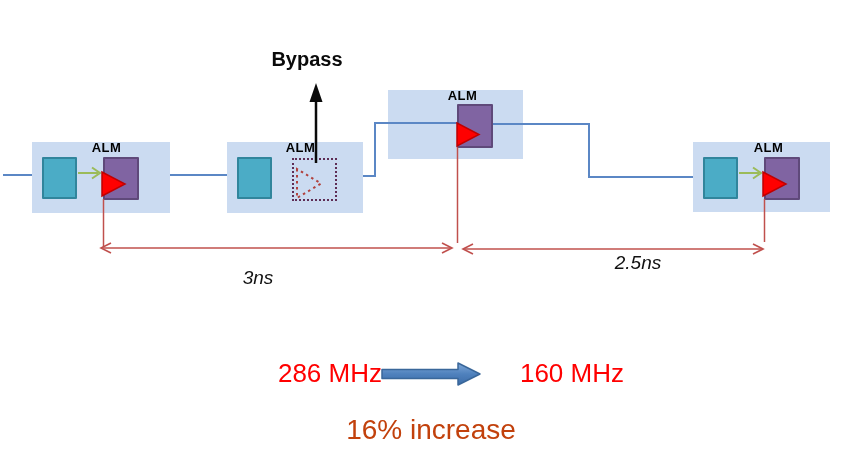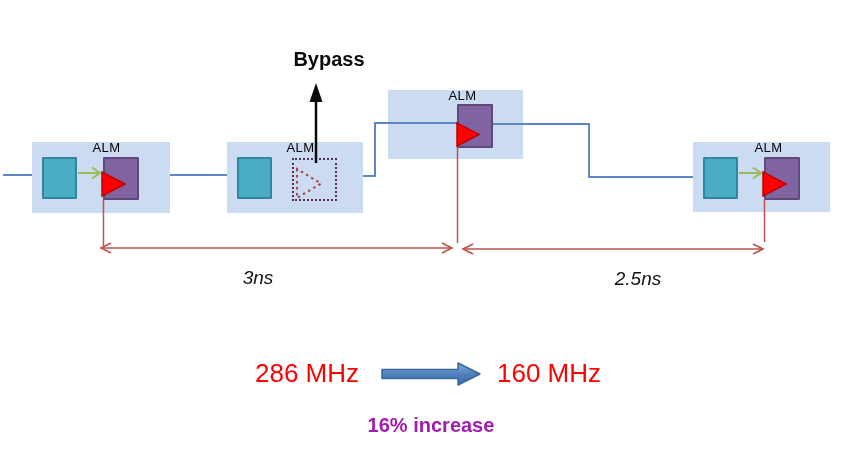--- a/index.html
+++ b/index.html
@@ -4,51 +4,51 @@
 <style>
   html,body{margin:0;padding:0;background:#ffffff;}
   .stage{
     position:relative;width:857px;height:473px;background:#ffffff;overflow:hidden;
     font-family:"Liberation Sans", sans-serif;
   }
   .alm-box{
     position:absolute;background:#CBDBF1;
   }
   .alm-label{
-    position:absolute;font-size:13px;font-weight:400;color:#000;
+    position:absolute;font-size:13px;font-weight:700;color:#000;
     text-align:center;line-height:15px;letter-spacing:0.5px;
   }
   .lut-rect{
     position:absolute;width:31px;height:38px;
     background:#4BACC6;border:2px solid #31859C;border-radius:1px;
   }
   .reg-rect{
     position:absolute;width:32px;height:39px;
     background:#8064A2;border:2px solid #5F497A;border-radius:1px;
   }
   .reg-dotted{
     position:absolute;width:41px;height:39px;
     border:2px dotted #5E2D55;background:transparent;
   }
   .wire-layer{position:absolute;left:0;top:0;z-index:5;pointer-events:none;}
   .bypass-label{
-    position:absolute;left:279px;top:48px;width:100px;text-align:center;
+    position:absolute;left:257px;top:48px;width:100px;text-align:center;
     font-size:20px;font-weight:600;color:#0a0a0a;
   }
   .delay-label{
     position:absolute;width:100px;text-align:center;
     font-size:19px;color:#111;font-style:italic;
   }
   .freq-label{
-    position:absolute;width:150px;text-align:center;
+    position:absolute;width:150px;text-align:right;
     font-size:26px;color:#FF0000;
   }
   .increase-label{
     position:absolute;left:331px;top:414px;width:200px;text-align:center;
-    font-size:20px;font-weight:700;color:#a21caf;
+    font-size:28px;font-weight:400;color:#c2410c;
   }
 </style>
 </head>
 <body>
 
 <div class="stage">
 
   <div class="alm-box" style="left:32px;top:142px;width:138px;height:71px"></div>
   <div class="alm-label" style="left:84px;top:140px;width:45px">ALM</div>
   <div class="lut-rect" style="left:42px;top:157px"></div>
@@ -63,21 +63,21 @@
   <div class="alm-label" style="left:440px;top:88px;width:45px">ALM</div>
   <div class="reg-rect" style="left:457px;top:104px;height:40px"></div>
 
   <div class="alm-box" style="left:693px;top:142px;width:137px;height:70px"></div>
   <div class="alm-label" style="left:746px;top:140px;width:45px">ALM</div>
   <div class="lut-rect" style="left:703px;top:157px"></div>
   <div class="reg-rect" style="left:764px;top:157px"></div>
 
   <div class="bypass-label">Bypass</div>
   <div class="delay-label" style="left:208px;top:267px">3ns</div>
-  <div class="delay-label" style="left:588px;top:268px">2.5ns</div>
+  <div class="delay-label" style="left:588px;top:252px">2.5ns</div>
   <div class="freq-label" style="left:232px;top:358px">286 MHz</div>
   <div class="freq-label" style="left:474px;top:358px">160 MHz</div>
   <div class="increase-label">16% increase</div>
 
   <svg class="wire-layer" width="857" height="473" viewBox="0 0 857 473">
     <defs>
       <linearGradient id="blockArrowGrad" x1="0" y1="0" x2="0" y2="1">
         <stop offset="0" stop-color="#7FA8D9"></stop>
         <stop offset="0.5" stop-color="#4F81BD"></stop>
         <stop offset="1" stop-color="#3C6CA8"></stop>

